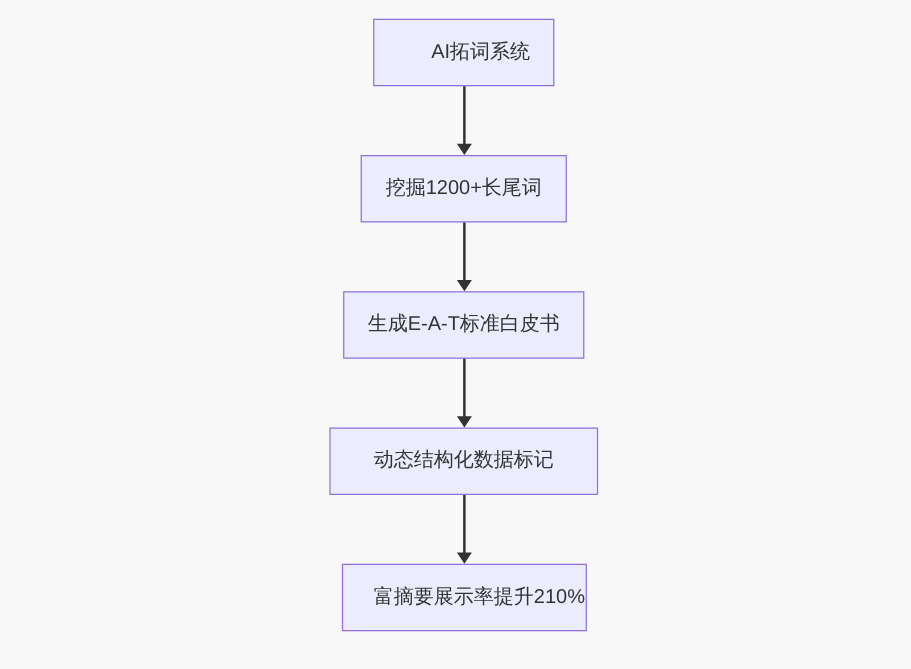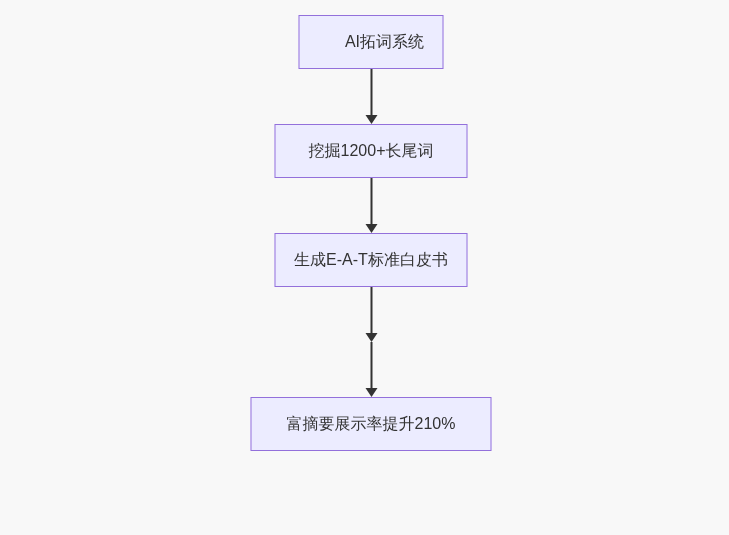--- a/index.html
+++ b/index.html
@@ -31,24 +31,24 @@
     background: #ECECFF;
     border: 1px solid #9370DB;
     color: #333333;
     font-size: 16px;
     line-height: 52px;
     text-align: center;
     white-space: nowrap;
     flex: 0 0 auto;
   }
   .node-1 { width: 145px; padding-left: 27px; }
-  .node-2 { width: 193px; text-align: center; }
+  .node-2 { width: 165px; text-align: center; }
   .node-3 { width: 193px; }
   .node-4 { width: 215px; }
-  .node-5 { width: 241px; }
+  .node-5 { width: 196px; text-align: right; }
   .edge {
     position: relative;
     width: 14px;
     height: 55px;
     flex: 0 0 auto;
   }
   .edge-line {
     position: absolute;
     left: 50%;
     top: 0;
@@ -95,20 +95,23 @@
 
     <div class="node node-3">
       <span>生成E-A-T标准白皮书</span>
     </div>
 
     <div class="edge">
       <div class="edge-line"></div>
       <div class="edge-head"></div>
     </div>
 
+    <div class="node node-4">
+      <span>动态结构化数据标记</span>
+    </div>
 
     <div class="edge">
       <div class="edge-line"></div>
       <div class="edge-head"></div>
     </div>
 
     <div class="node node-5">
       <span>富摘要展示率提升210%</span>
     </div>
 

